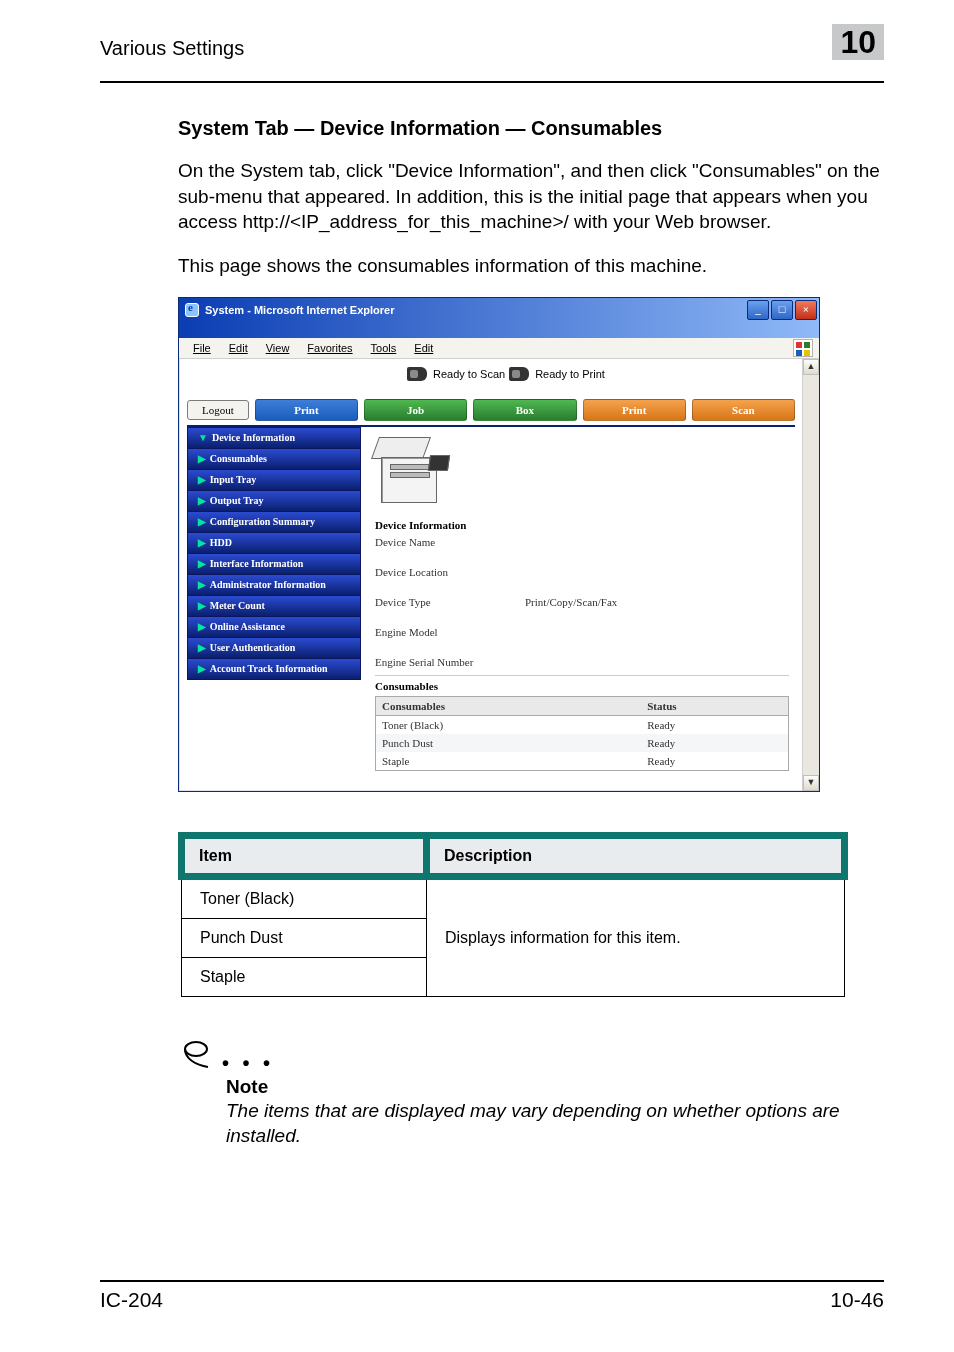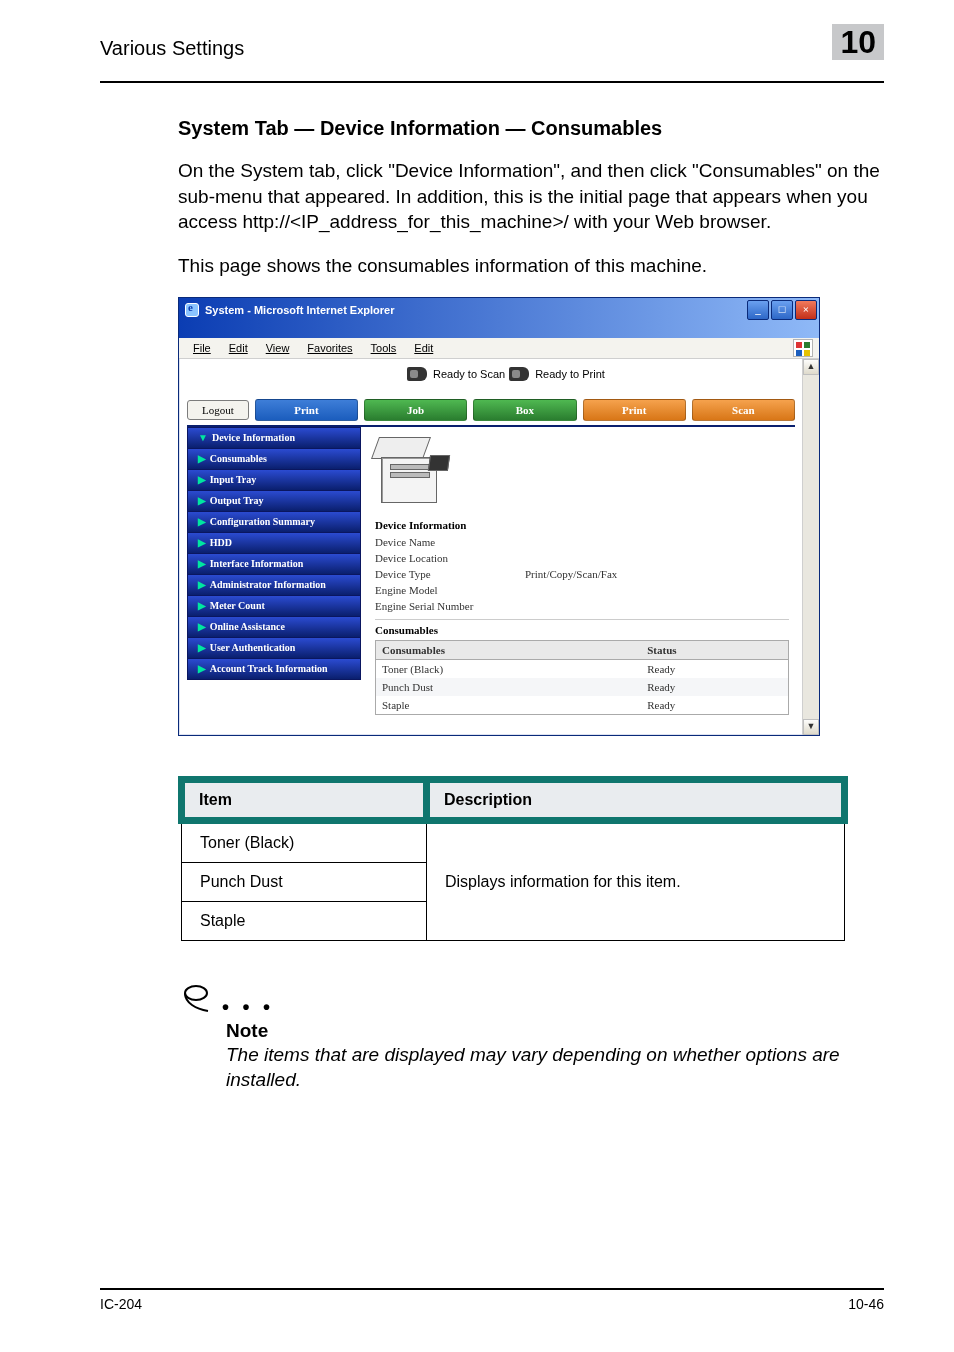--- a/index.html
+++ b/index.html
@@ -285,21 +285,21 @@
   }
   .device-illus .panel {
     position: absolute; left: 54px; top: 18px;
     width: 18px; height: 14px;
     background: #333;
     border: 1px solid #666;
     transform: skewX(-8deg);
   }
 
   .rightpane .sect-title { font-weight: 700; margin: 4px 0; color: #000; }
-  .kv { display: grid; grid-template-columns: 150px 1fr; row-gap: 2px; }
+  .kv { display: grid; grid-template-columns: 150px 1fr; row-gap: 16px; }
   .kv div { padding: 1px 0; }
 
   .rightpane hr { border: none; border-top: 1px solid #ccc; margin: 6px 0 4px; }
 
   table.mini {
     width: 100%;
     border-collapse: collapse;
     border: 1px solid #aaa;
   }
   table.mini th {
@@ -370,21 +370,21 @@
     line-height: 1.35;
   }
 
   
   .footer {
     position: absolute;
     left: 100px; right: 70px;
     bottom: 40px;
   }
   .footer .rule { height: 2px; background: var(--footer-rule); margin-bottom: 6px; }
-  .footer .row { display: flex; justify-content: space-between; font-size: 14px; }
+  .footer .row { display: flex; justify-content: space-between; font-size: 21px; }
 
 </style>
 </head>
 <body>
 
 <div class="page">
 
   <div class="runhead">
     <span>Various Settings</span>
     <span class="chapno">10</span>

